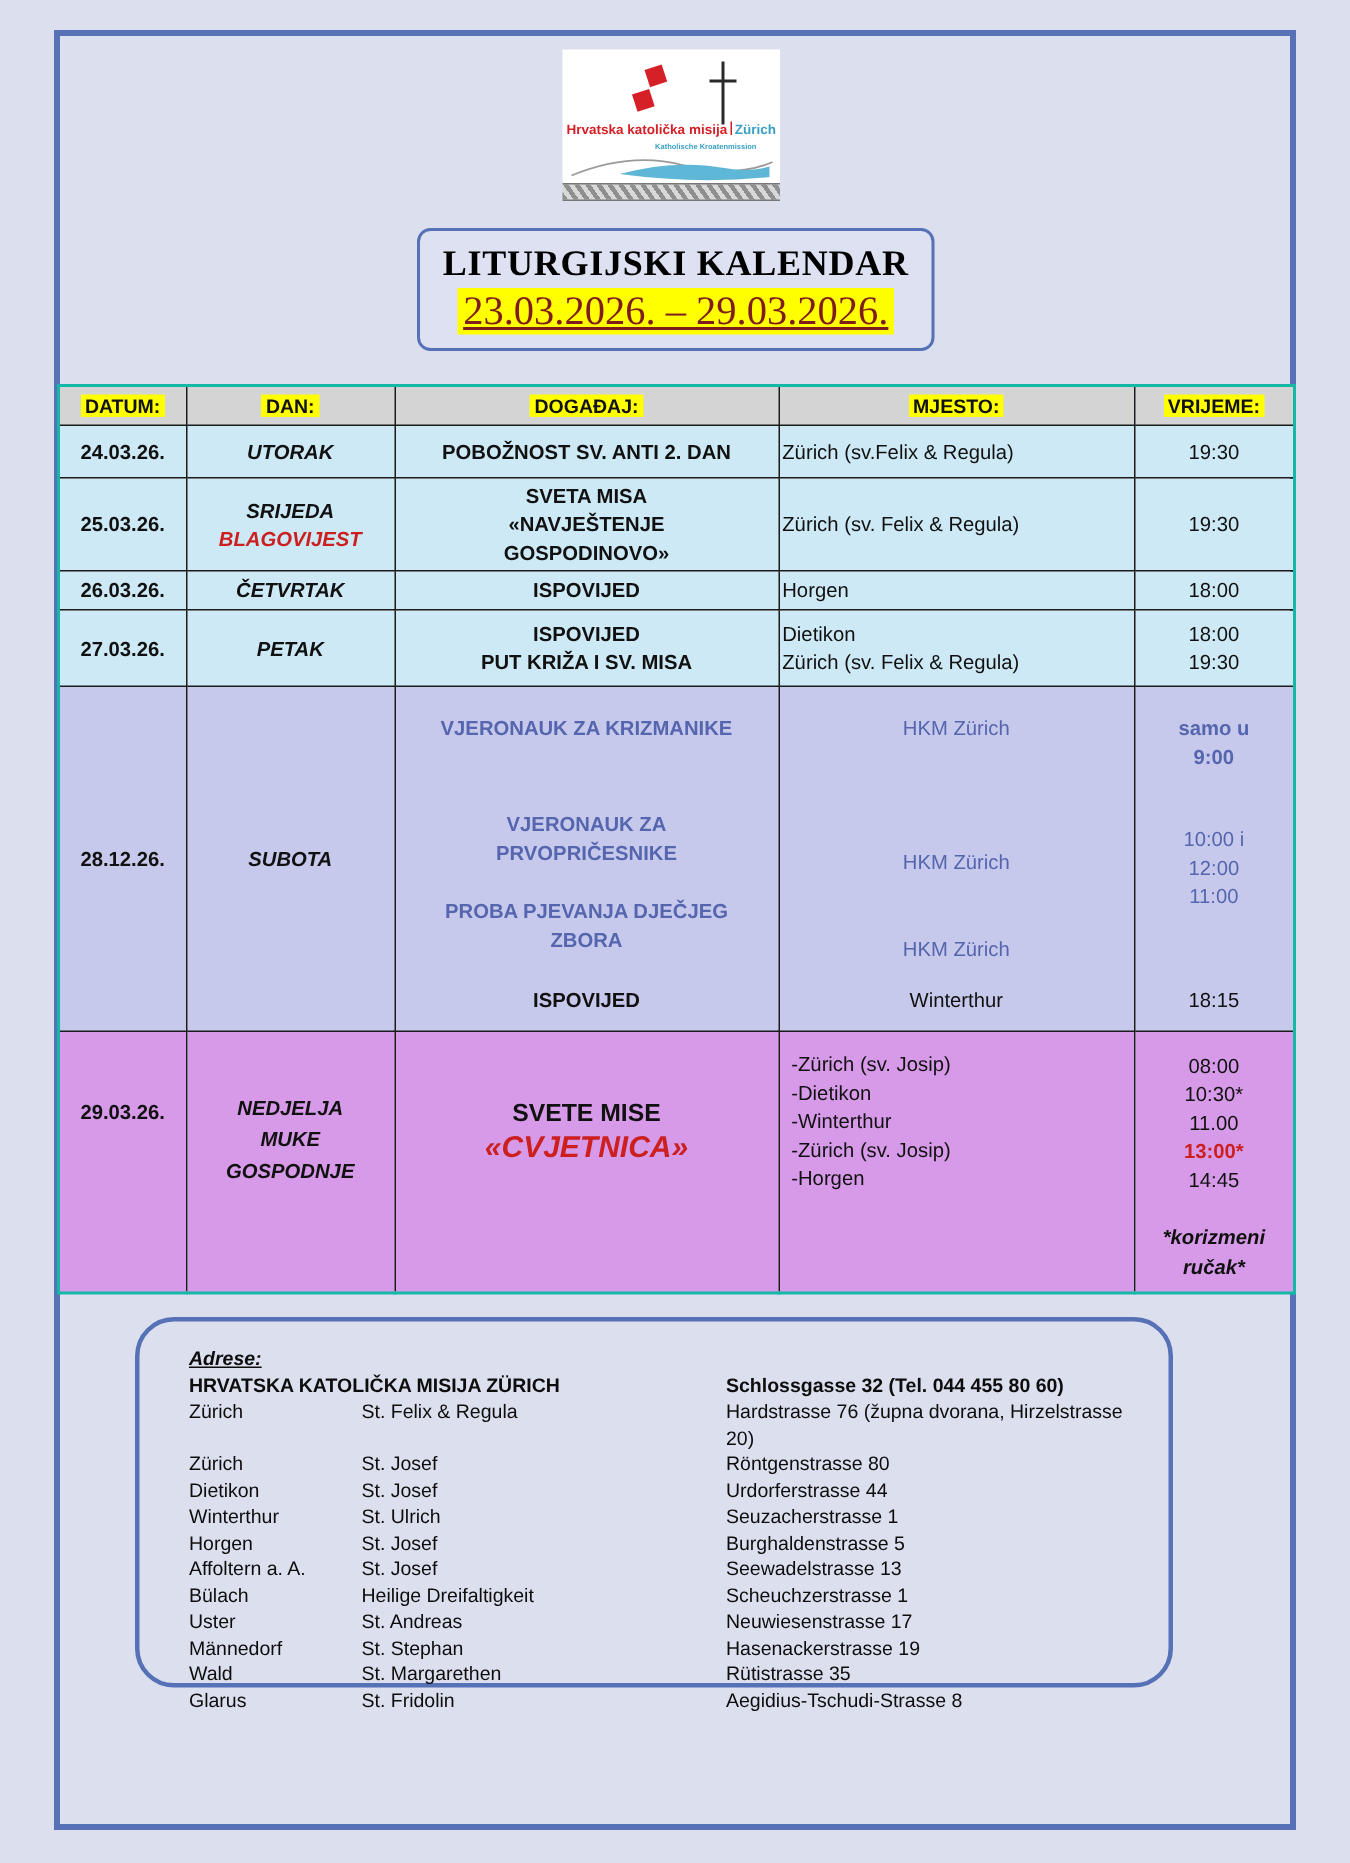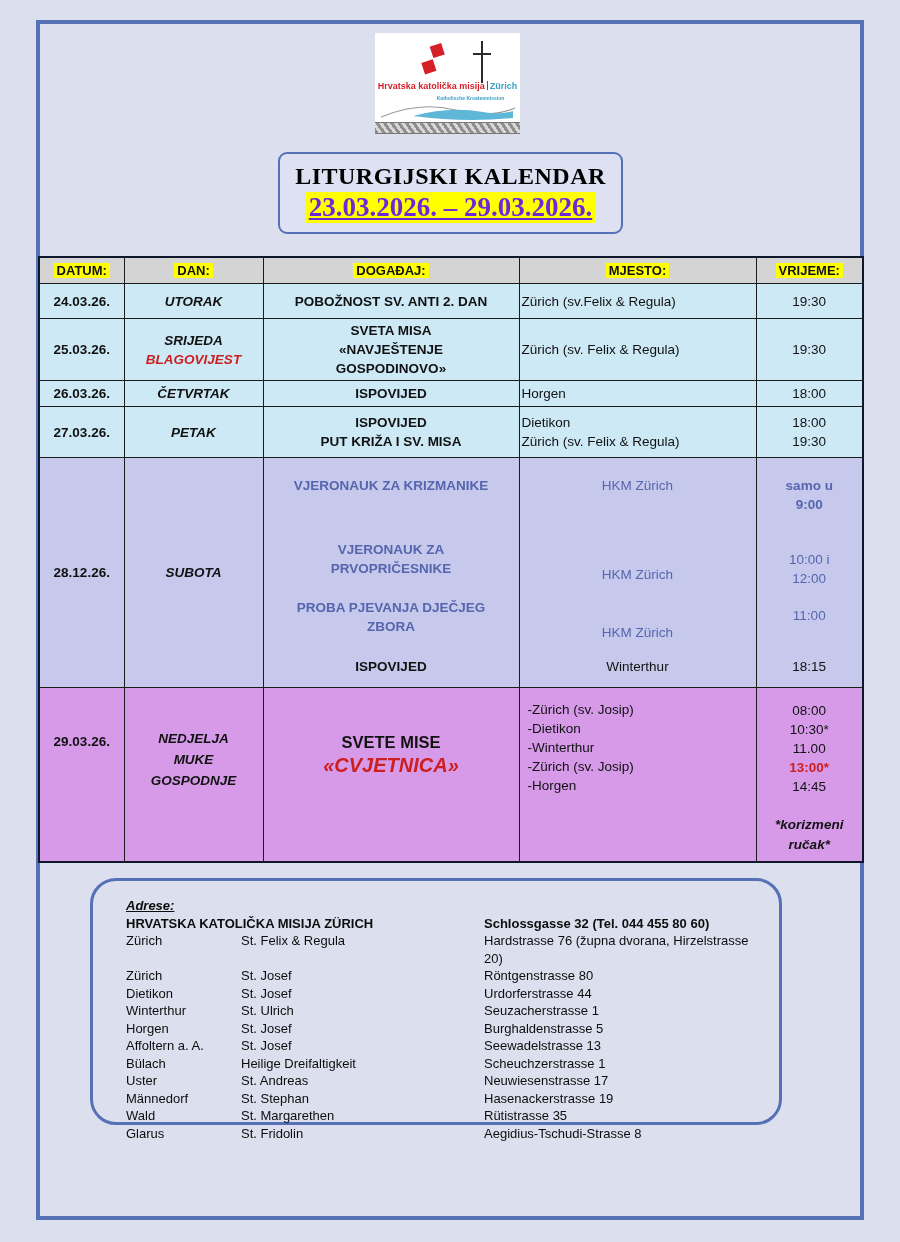--- a/index.html
+++ b/index.html
@@ -43,31 +43,31 @@
   .logo-wave{position:absolute;left:0;top:66px;width:145px;height:23px;}
   
   .title-box{
     position:absolute;left:278px;top:152px;width:341px;height:78px;
     border:2px solid #5671b5;border-radius:9px;background:#dde1f1;
     display:flex;flex-direction:column;align-items:center;justify-content:center;
     font-family:"Liberation Serif", serif;
   }
   .title-main{font-size:24px;font-weight:bold;letter-spacing:.5px;color:#000000;}
   .title-date{
-    font-size:27px;font-weight:bold;color:#6d28d9;background:#ffff00;
+    font-size:27px;font-weight:normal;color:#7f1d1d;background:#ffff00;
     padding:0 4px;text-decoration:underline;margin-top:2px;
   }
   
   table.cal{
     position:absolute;left:38px;top:256px;width:824px;
     border-collapse:collapse;table-layout:fixed;
     font-size:13.5px;
   }
   table.cal td,table.cal th{border:1px solid #1b1b1b;padding:1px 2px;overflow:hidden;}
-  table.cal{border:2px solid #0f172a;padding-left:19px;}
+  table.cal{border:2px solid #14b8a6;padding-left:19px;}
   th.hdr{background:#d4d4d4;height:23px;font-weight:bold;font-size:13px;}
   th.hdr .hl{background:#ffff00;padding:0 3px;}
   .bg-blue{background:#cde9f6;}
   .bg-lav{background:#c6c9ec;}
   .bg-vio{background:#d79ae9;}
   .c-date{text-align:center;font-weight:bold;}
   .c-day{text-align:center;font-weight:bold;font-style:italic;}
   .c-event{text-align:center;font-weight:bold;}
   .c-place{text-align:left;}
   .c-time{text-align:center;}
@@ -228,21 +228,21 @@
     </td>
     <td class="c-time" style="padding:0">
       <div class="blk b1 blue" style="font-weight:bold">
         <div class="ln">samo u</div>
         <div class="ln">9:00</div>
       </div>
       <div class="blk b2 blue" style="justify-content:flex-end;box-sizing:border-box">
         <div class="ln">10:00 i</div>
         <div class="ln">12:00</div>
       </div>
-      <div class="blk b3 blue" style="justify-content:center;padding-bottom:4px;box-sizing:border-box">
+      <div class="blk b3 blue" style="justify-content:flex-start;padding-bottom:4px;box-sizing:border-box">
         <div class="ln">11:00</div>
       </div>
       <div class="blk b4">
             <div class="ln">18:15</div>
           </div>
     </td>
   </tr>
 
   <tr class="bg-vio" style="height:174px">
     <td class="c-date" style="vertical-align:middle">

